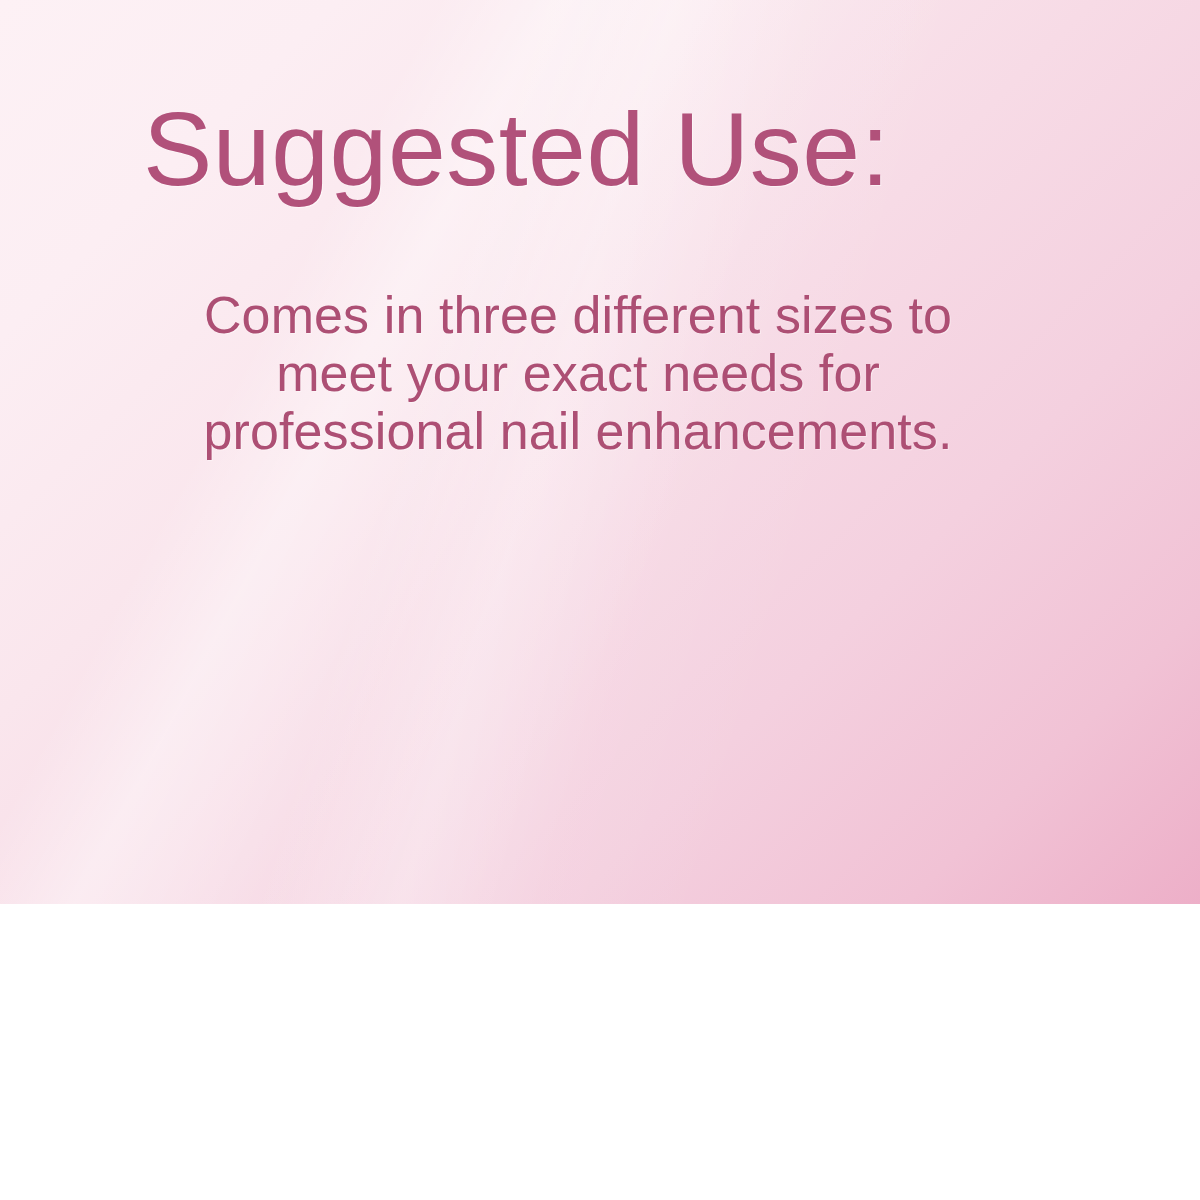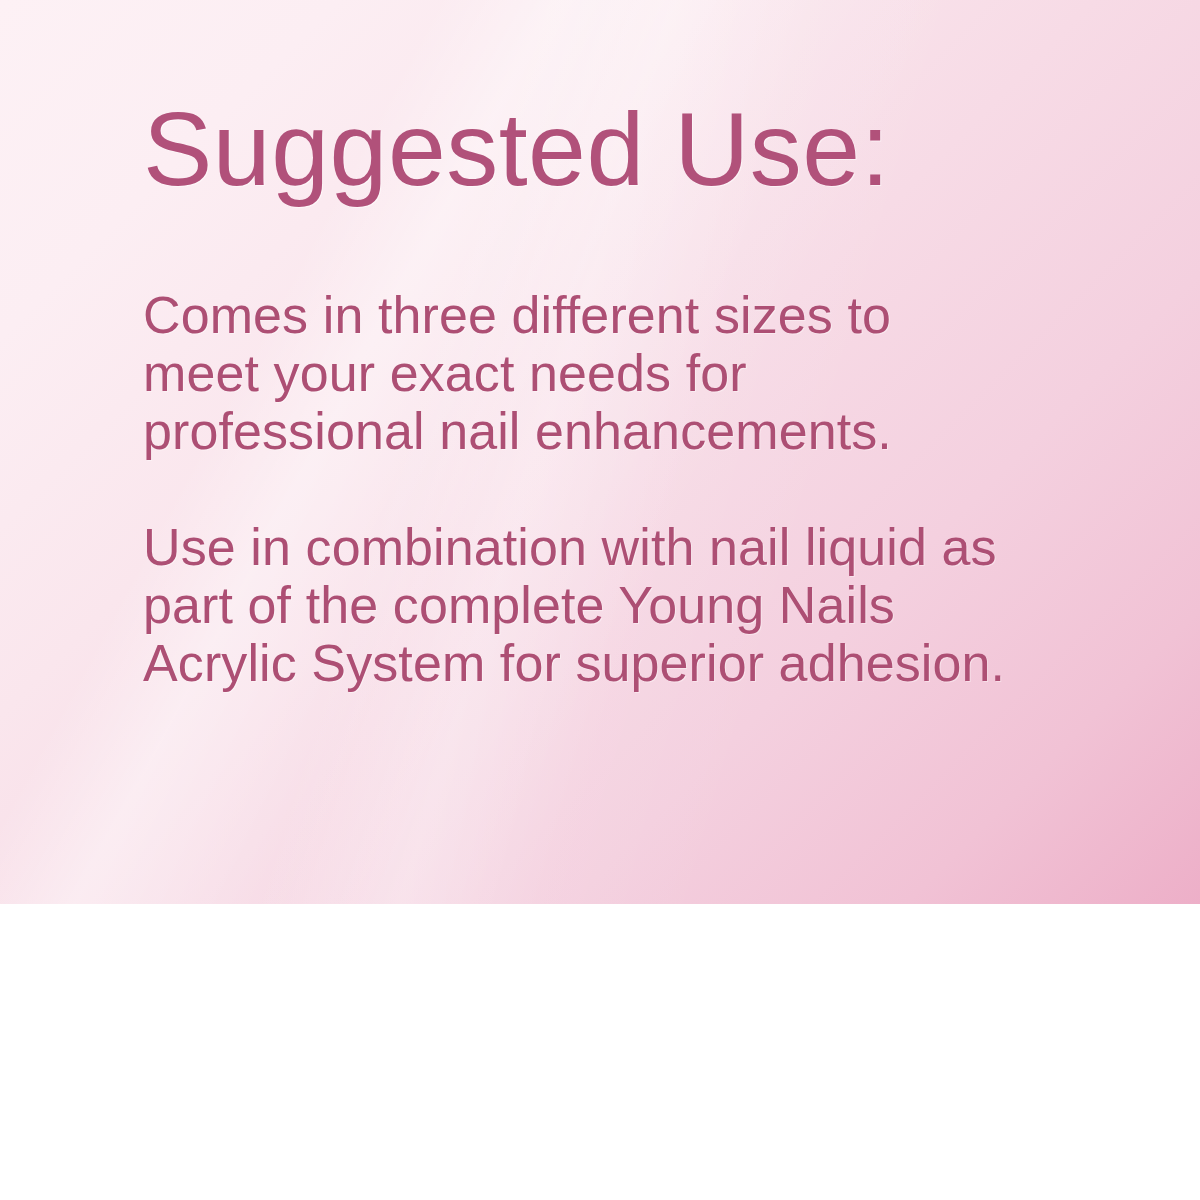--- a/index.html
+++ b/index.html
@@ -73,20 +73,21 @@
 
   .paragraph {
     font-size: 52px;
     line-height: 58px;
     font-weight: 400;
     color: #ad4f74;
     letter-spacing: 0.1px;
     margin: 0;
     max-width: 870px;
     text-shadow: 1px 1px 0 rgba(255,255,255,0.40);
+    text-align: center;
   }
 
   .paragraph + .paragraph {
     margin-top: 58px;
   }
 </style>
 </head>
 <body>
 
 <div id="card">
@@ -94,17 +95,16 @@
   <div id="sheen"></div>
 
   <div id="content">
 
     <h1 id="heading">Suggested Use:</h1>
 
     <div id="body-copy">
 
       <p class="paragraph">Comes in three different sizes to meet your exact needs for professional nail enhancements.</p>
 
-      <p class="paragraph">Use in combination with nail liquid as part of the complete Young Nails Acrylic System for superior adhesion.</p>
 
     </div>
   </div>
 </div>
 
 </body></html>

